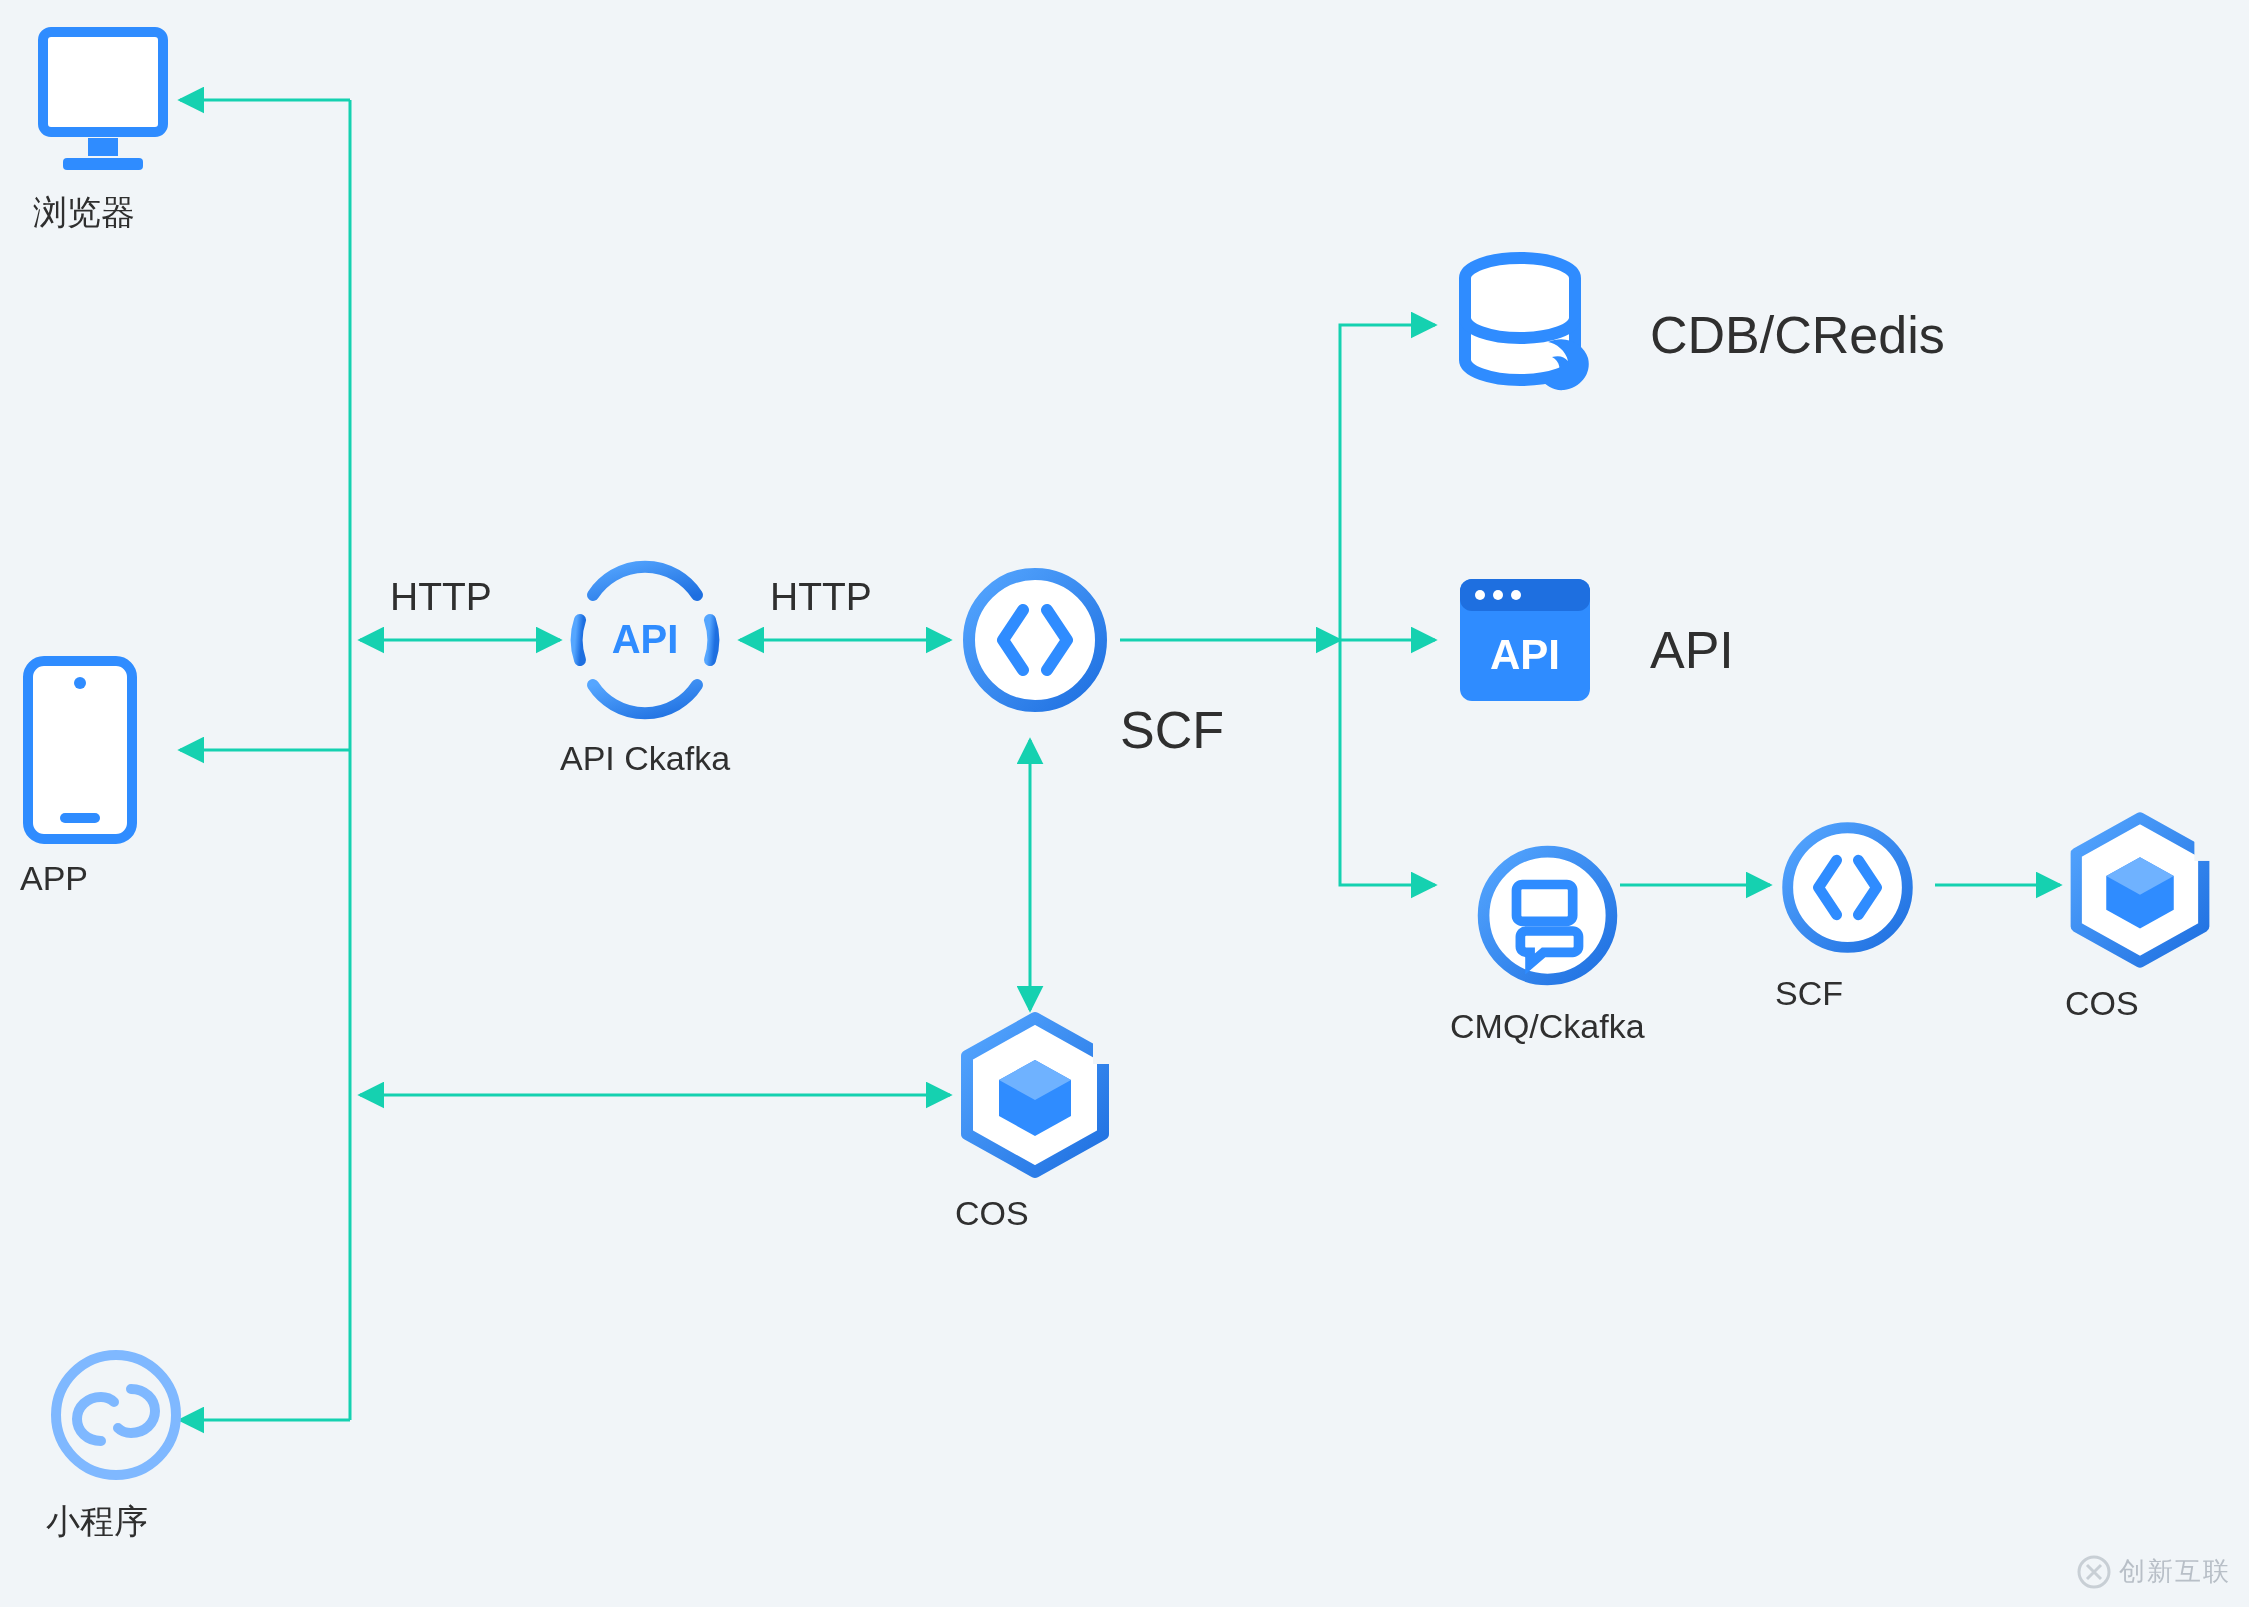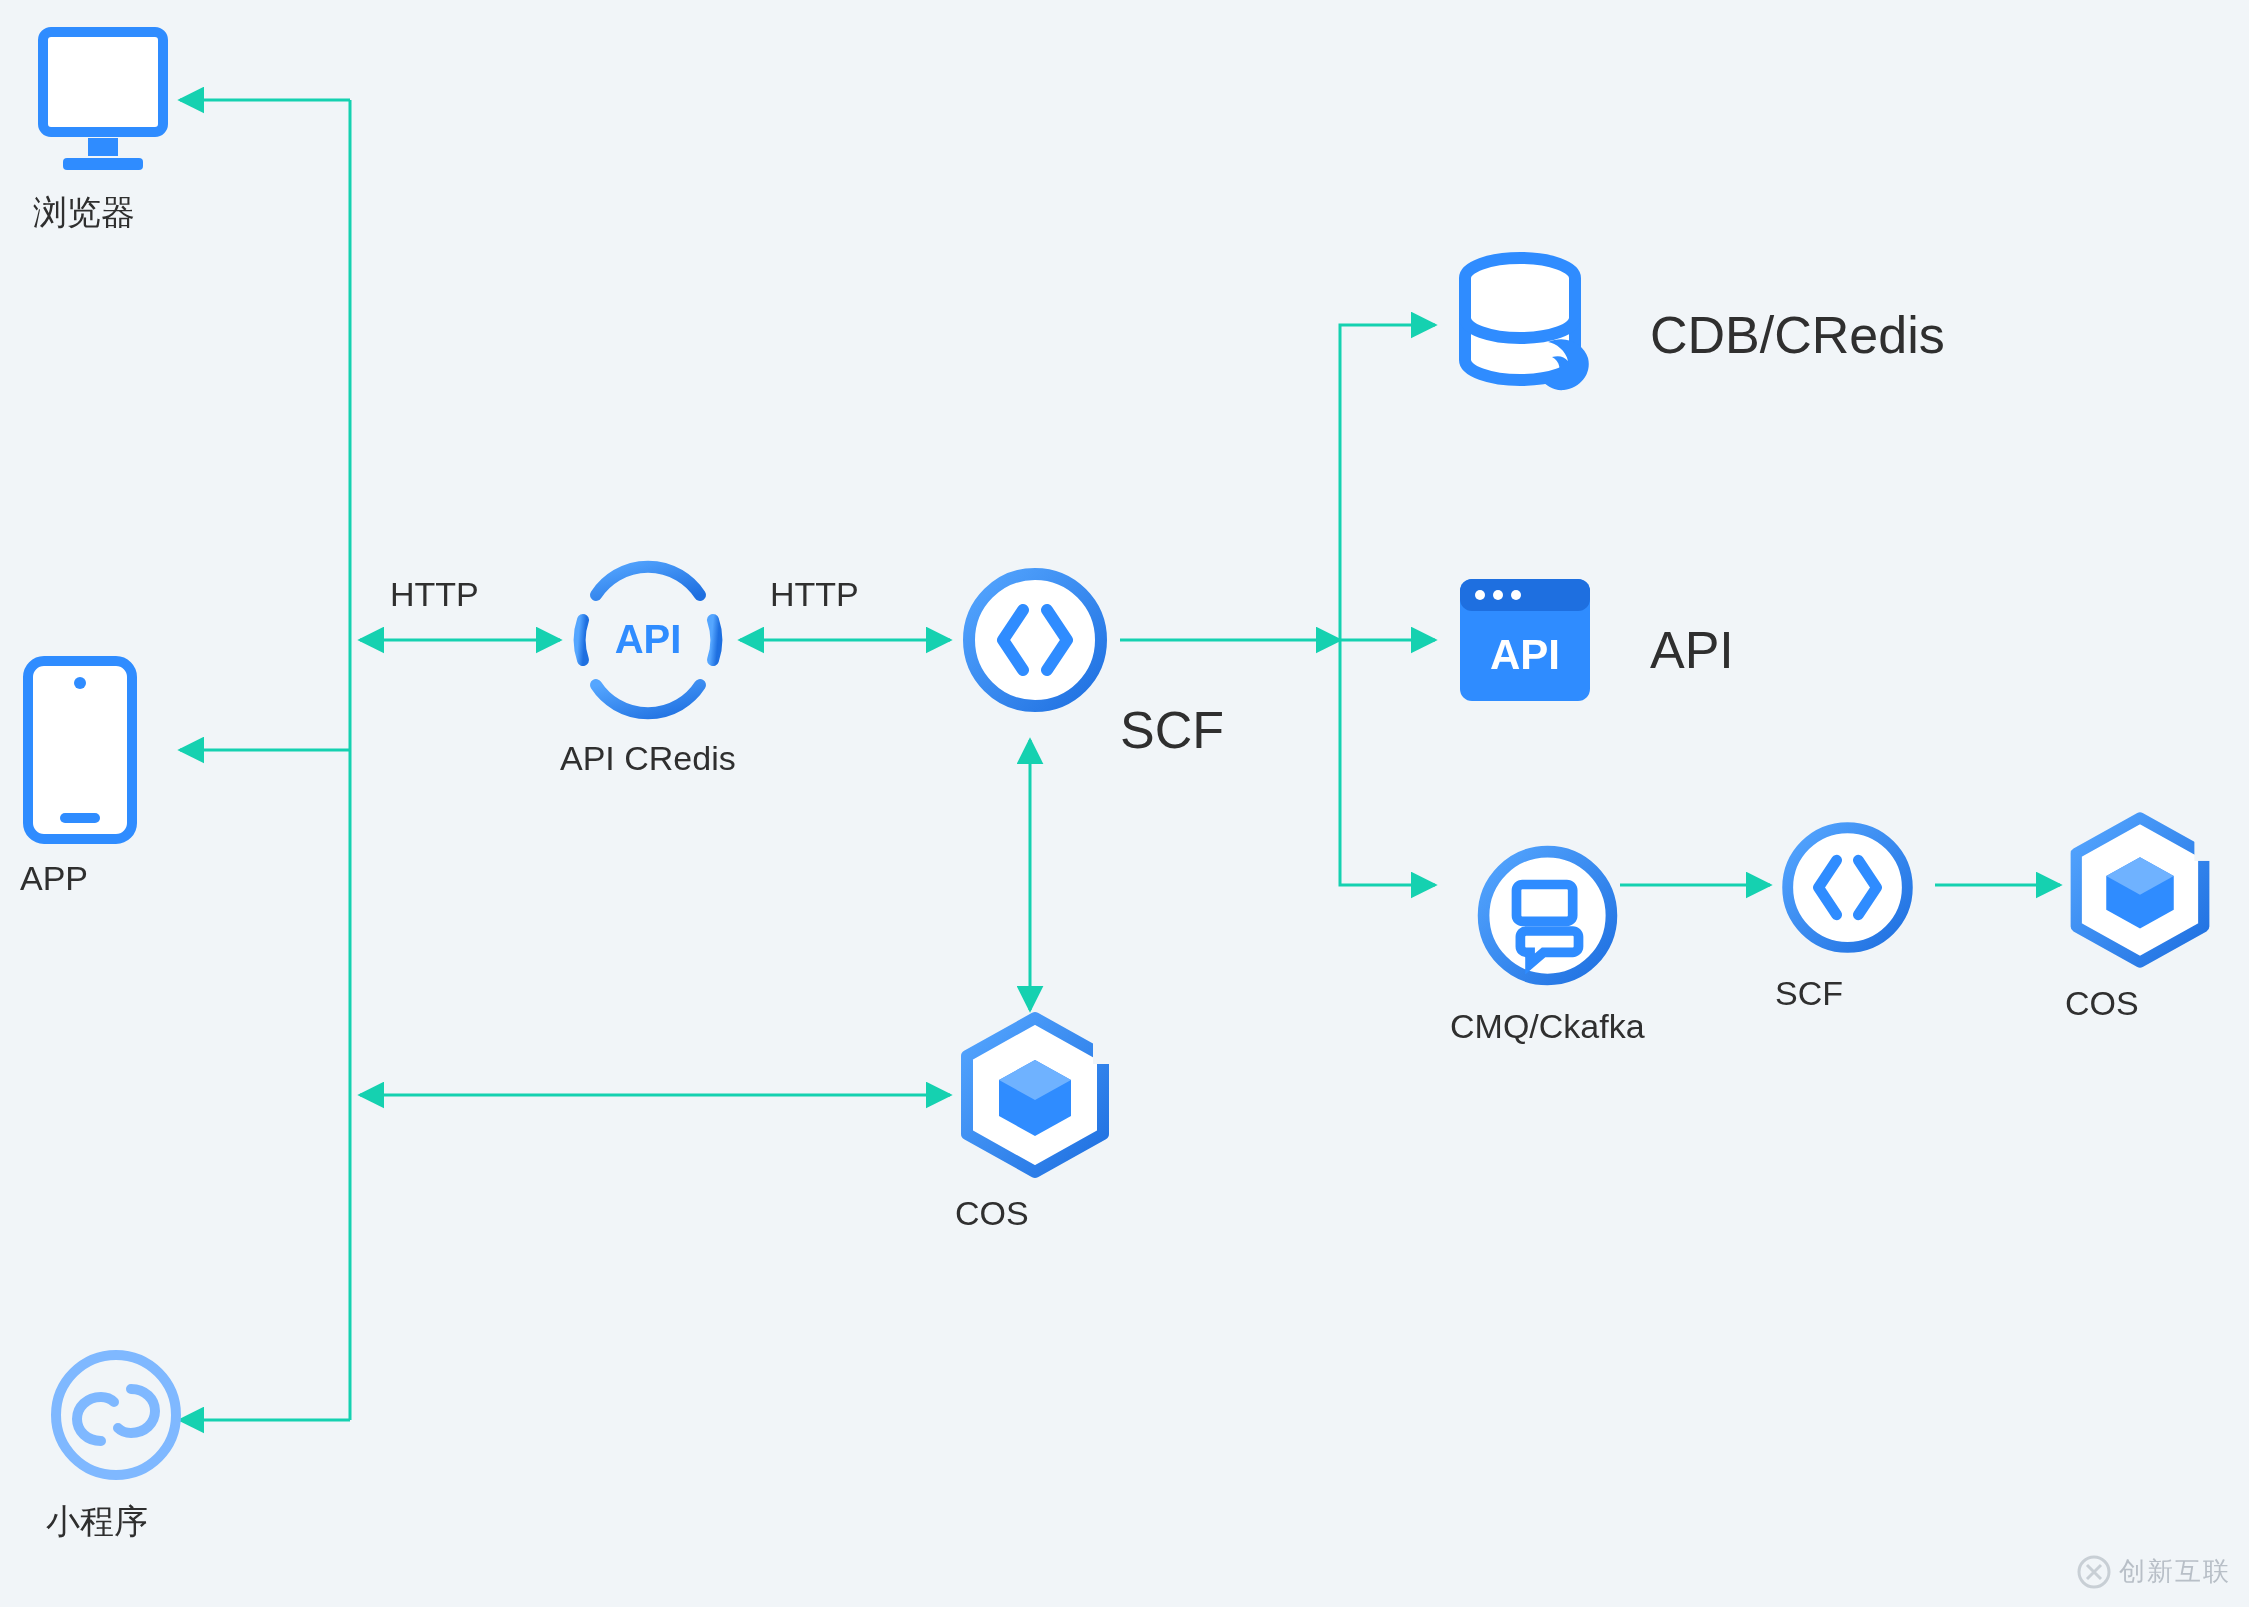--- a/index.html
+++ b/index.html
@@ -8,21 +8,21 @@
     font-family:"Helvetica Neue",Arial,"Microsoft YaHei",sans-serif;
     color:#3a3a3a;
     width:2249px;height:1607px;
     position:relative;
   }
   svg.canvas{position:absolute;inset:0;width:2249px;height:1607px}
   .node{position:absolute;display:flex;flex-direction:column;}
   .node .icon{display:flex;align-items:center;justify-content:center}
   .label-below{margin-top:14px;font-size:34px;color:#2f2f2f}
   .label-right{position:absolute;display:flex;align-items:center;height:100px;font-size:52px;color:#2f2f2f}
-  .edge-label{position:absolute;font-size:34px;color:#2f2f2f}
+  .edge-label{position:absolute;font-size:39px;color:#2f2f2f}
   .watermark{
     position:absolute;right:18px;bottom:18px;
     display:flex;align-items:center;gap:8px;
     color:#b8bfc7;font-size:26px;letter-spacing:2px;font-weight:500;
   }
   .watermark svg{opacity:.7}
 </style>
 </head>
 <body>
 
@@ -103,21 +103,21 @@
     <svg width="170" height="170" viewBox="0 0 170 170">
       <g fill="none" stroke="url(#gblue)" stroke-width="12" stroke-linecap="round">
         <path d="M33 40 A62 62 0 0 1 137 40"></path>
         <path d="M150 65 A62 62 0 0 1 150 105"></path>
         <path d="M137 130 A62 62 0 0 1 33 130"></path>
         <path d="M20 105 A62 62 0 0 1 20 65"></path>
       </g>
       <text x="85" y="98" text-anchor="middle" font-size="40" font-weight="800" fill="#2f8cff" font-family="Arial">API</text>
     </svg>
   </span>
-  <span class="label-below">API CRedis</span>
+  <span class="label-below">API Ckafka</span>
 </div>
 
 <div class="node" style="left:955px;top:560px">
   <span class="icon">
     <svg width="160" height="160" viewBox="0 0 160 160">
       <circle cx="80" cy="80" r="66" fill="#fff" stroke="url(#gblue)" stroke-width="12"></circle>
       <path d="M68 50 L48 80 L68 110 M92 50 L112 80 L92 110" fill="none" stroke="#2f8cff" stroke-width="12" stroke-linecap="round" stroke-linejoin="round"></path>
     </svg>
   </span>
 </div>

